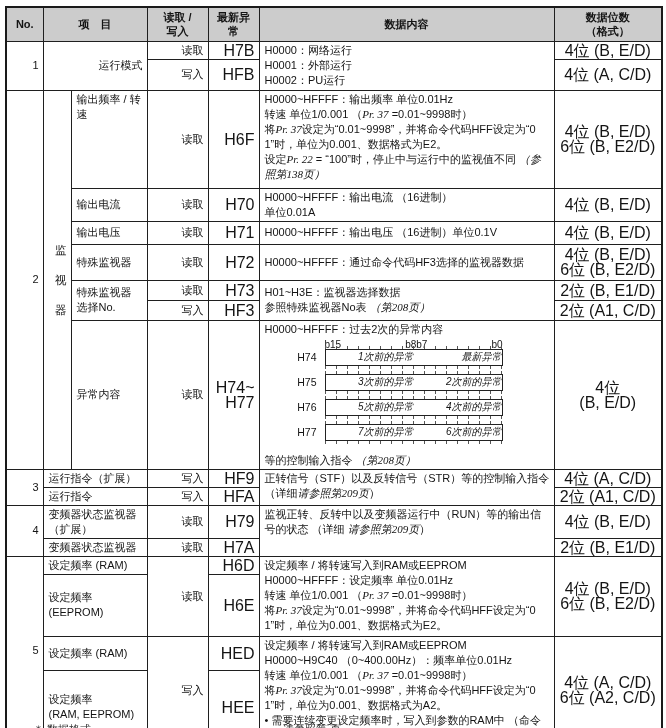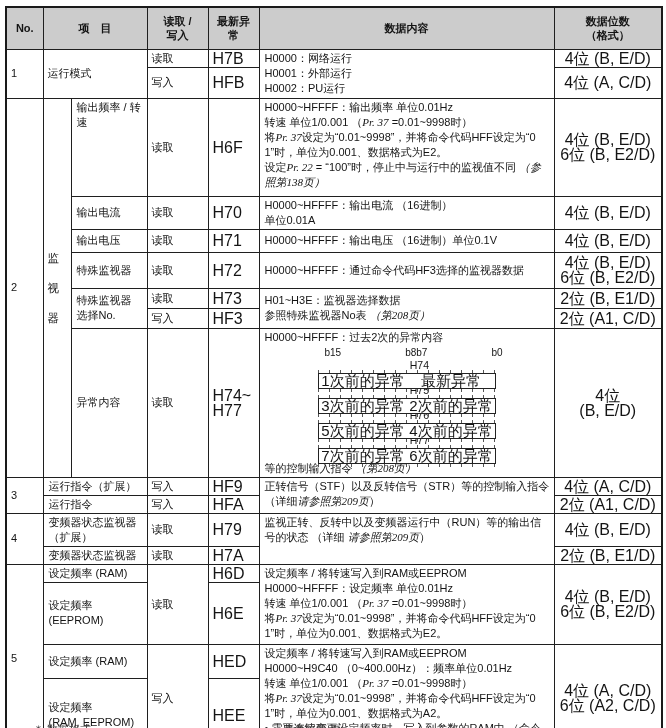--- a/index.html
+++ b/index.html
@@ -3,44 +3,44 @@
 <meta charset="utf-8">
 <style>
   html,body{margin:0;padding:0;background:#ffffff;}
   .doc{position:relative;width:666px;height:728px;background:#fff;
        font-family:"Liberation Sans",sans-serif;color:#141414;overflow:hidden;}
   table.spec{position:absolute;left:5px;top:6px;width:656px;border-collapse:collapse;
        table-layout:fixed;border:2px solid #1a1a1a;}
   td,th{border:1px solid #1f1f1f;font-size:11px;line-height:15px;padding:1px 4px;
        overflow:hidden;vertical-align:middle;word-break:break-all;}
   th{background:#cccccc;font-weight:bold;text-align:center;line-height:14px;}
-  .c{text-align:left;}
+  .c{text-align:right;}
   .top{vertical-align:top;padding-top:1px;}
   .pre{white-space:pre-line;}
   .item{padding-left:5px;}
   .code{font-size:16px;letter-spacing:0;}
   .bits{text-align:center;font-size:16px;}
   .content{padding-left:5px;padding-right:4px;}
   .group{line-height:30px;font-size:11.5px;}
   .it{font-style:italic;font-family:"Liberation Serif",serif;}
   .bullet{padding-left:10px;text-indent:-10px;}
   
-  .rh34{height:42px}.rh17{height:17px}.rh31{height:31px}.rh98{height:98px}
+  .rh34{height:34px}.rh17{height:17px}.rh31{height:31px}.rh98{height:98px}
   .rh23{height:23px}.rh36{height:36px}.rh20{height:20px}.rh136{height:136px}
   .rh30{height:30px}.rh62{height:62px}.rh33{height:33px}.rh71{height:71px}
   
   .fd{margin-top:2px;margin-bottom:13px;}
   .fd-labels{display:flex;justify-content:space-between;width:178px;margin-left:60px;
        font-size:10px;line-height:11px;height:11px;}
-  .fd-row{display:flex;align-items:center;margin-bottom:10px;height:15px;flex-direction:column;}
+  .fd-row{display:flex;align-items:center;margin-bottom:10px;height:15px;}
   .fd-row:last-child{margin-bottom:4px;}
   .fd-reg{width:52px;text-align:right;padding-right:8px;font-size:10.5px;}
   .fd-box{position:relative;display:flex;width:176px;height:15px;border:1px solid #222;
        background:#fff;}
-  .fd-cell{flex:1;text-align:center;font-size:15px;line-height:14px;overflow:hidden;}
+  .fd-cell{flex:1;text-align:right;font-size:10px;line-height:14px;overflow:hidden;font-style:italic;}
   .fd-cell:first-child{border-right:1px solid #222;}
   .fd-ticks{position:absolute;left:-1px;right:-1px;height:3px;
        background:repeating-linear-gradient(90deg,#555 0 1px,transparent 1px 11px);}
   .fd-ticks.t{top:-4px;}
   .fd-ticks.b{bottom:-4px;}
   
   .footnote{position:absolute;left:0;top:722px;width:666px;height:6px;overflow:hidden;
        font-size:11px;color:#333;}
   .footnote span{position:absolute;top:0;}
   .fn1{left:33px;}

